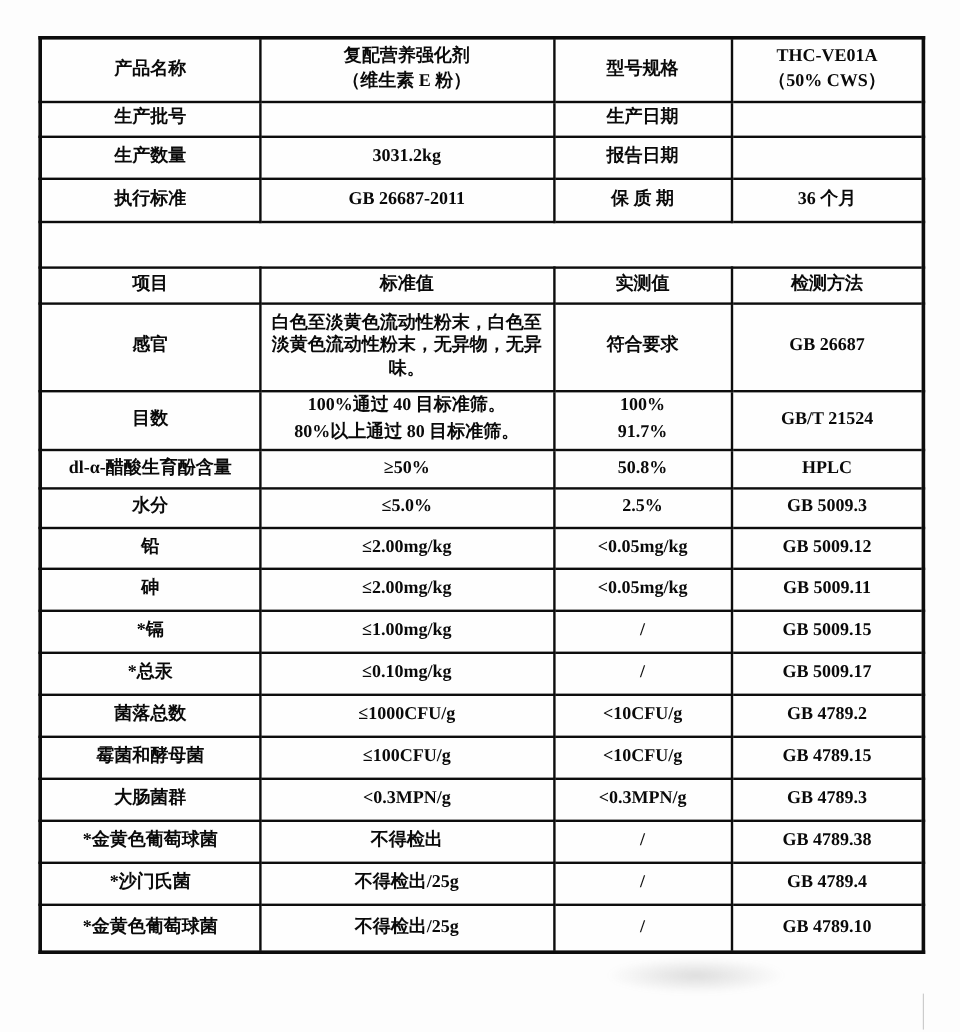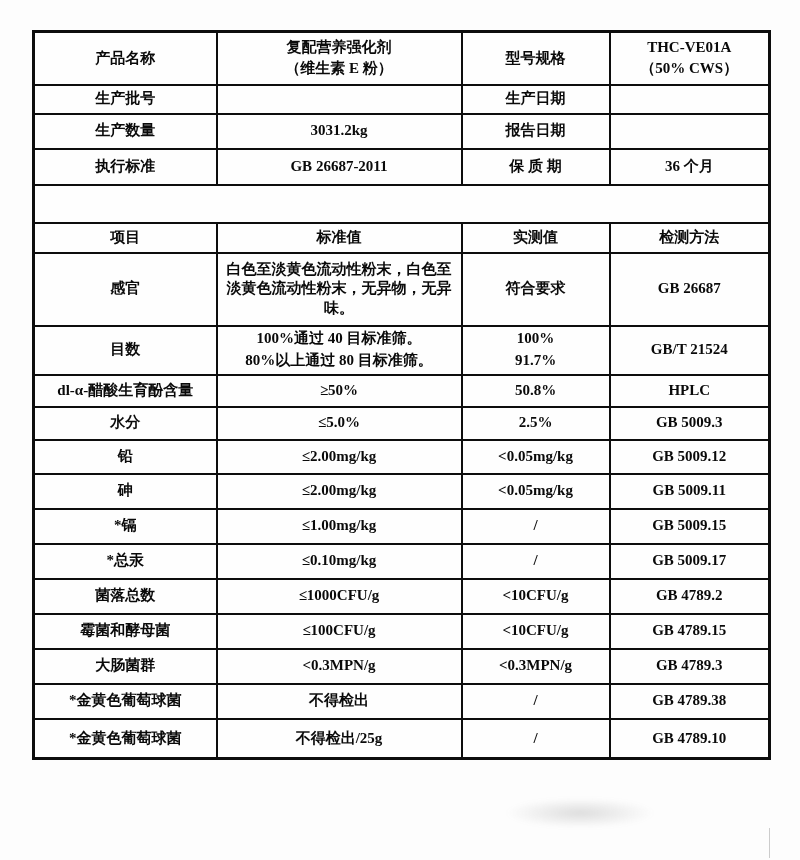--- a/index.html
+++ b/index.html
@@ -202,20 +202,26 @@
         <td>GB 4789.3</td>
       </tr>
 
       <tr style="height:35px">
         <td>*金黄色葡萄球菌</td>
         <td>不得检出</td>
         <td>/</td>
         <td>GB 4789.38</td>
       </tr>
 
+      <tr style="height:35px">
+        <td>*沙门氏菌</td>
+        <td>不得检出/25g</td>
+        <td>/</td>
+        <td>GB 4789.4</td>
+      </tr>
 
       <tr style="height:40px">
         <td>*金黄色葡萄球菌</td>
         <td>不得检出/25g</td>
         <td class="raised">/</td>
         <td>GB 4789.10</td>
       </tr>
 
     </tbody>
   </table>

